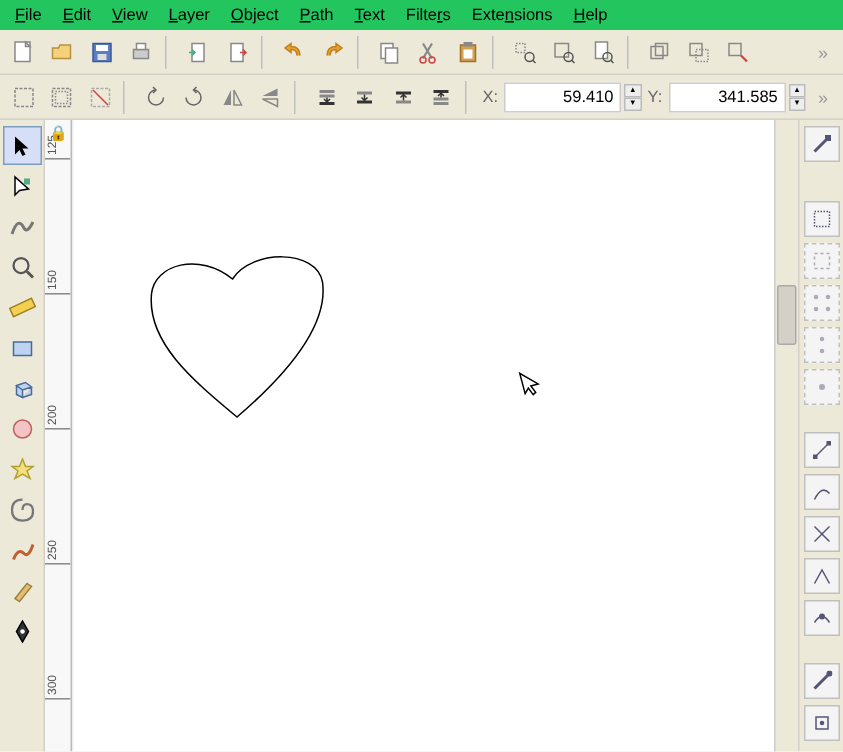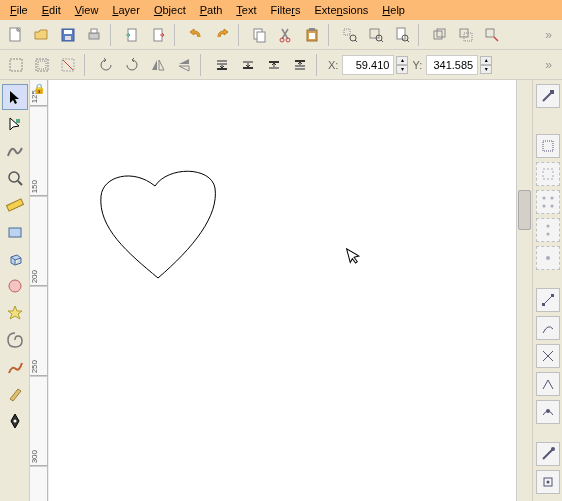--- a/index.html
+++ b/index.html
@@ -8,21 +8,21 @@
   font-size: 11px;
   background: #ece9d8;
   width: 562px;
   height: 501px;
   overflow: hidden;
   position: relative;
   user-select: none;
 }
 .menubar {
   display: flex;
-  background: #fdba74;
+  background: #22c55e;
   padding: 2px 4px;
   height: 20px;
   align-items: center;
   gap: 2px;
 }
 .menu-item {
   padding: 1px 6px;
   cursor: default;
 }
 .menu-item .mn-u { text-decoration: underline; }
@@ -42,21 +42,21 @@
   align-items: center;
   justify-content: center;
   cursor: default;
   border: 1px solid transparent;
   font-size: 14px;
   color: #555;
 }
 .sep { width: 6px; height: 22px; border-left: 1px solid #c0c0c0; margin: 0 2px; }
 .coord-label { color: #666; padding: 0 2px; }
 .coord-box {
-  width: 52px;
+  width: 78px;
   height: 20px;
   border: 1px solid #ccc;
   background: #fff;
   padding: 0 4px;
   text-align: right;
   font-size: 11px;
 }
 .spin { width: 12px; display:flex; flex-direction:column; }
 .spin div { height:9px; border:1px solid #bbb; background:#eee; font-size:6px; text-align:center; line-height:6px; }
 .chev { margin-left:auto; font-size:12px; color:#999; padding:0 6px; }

